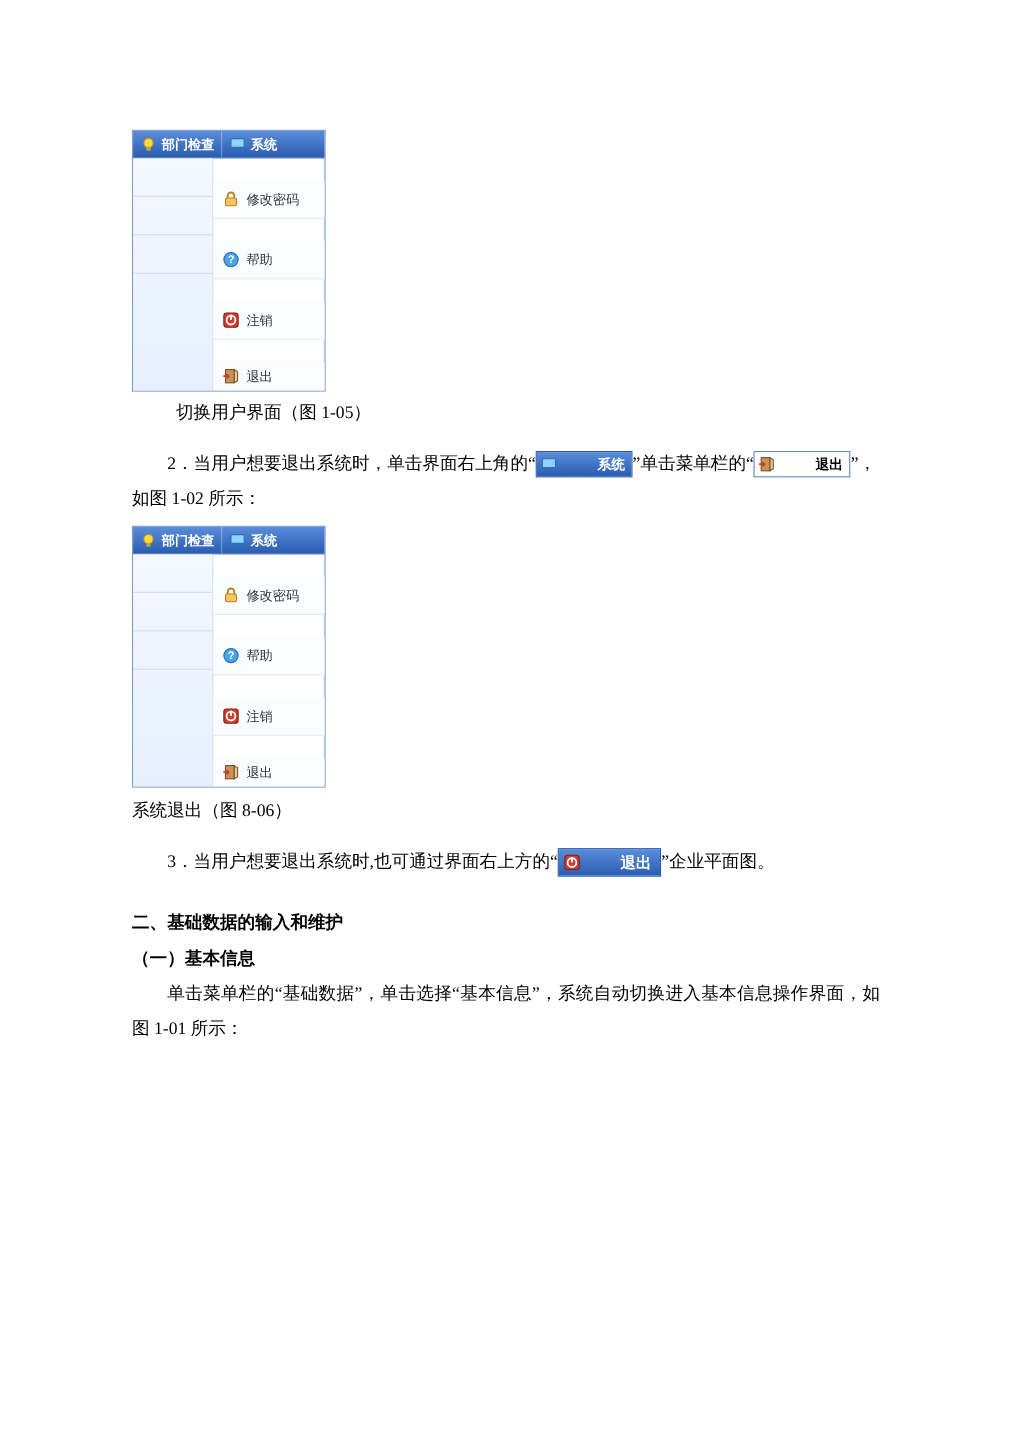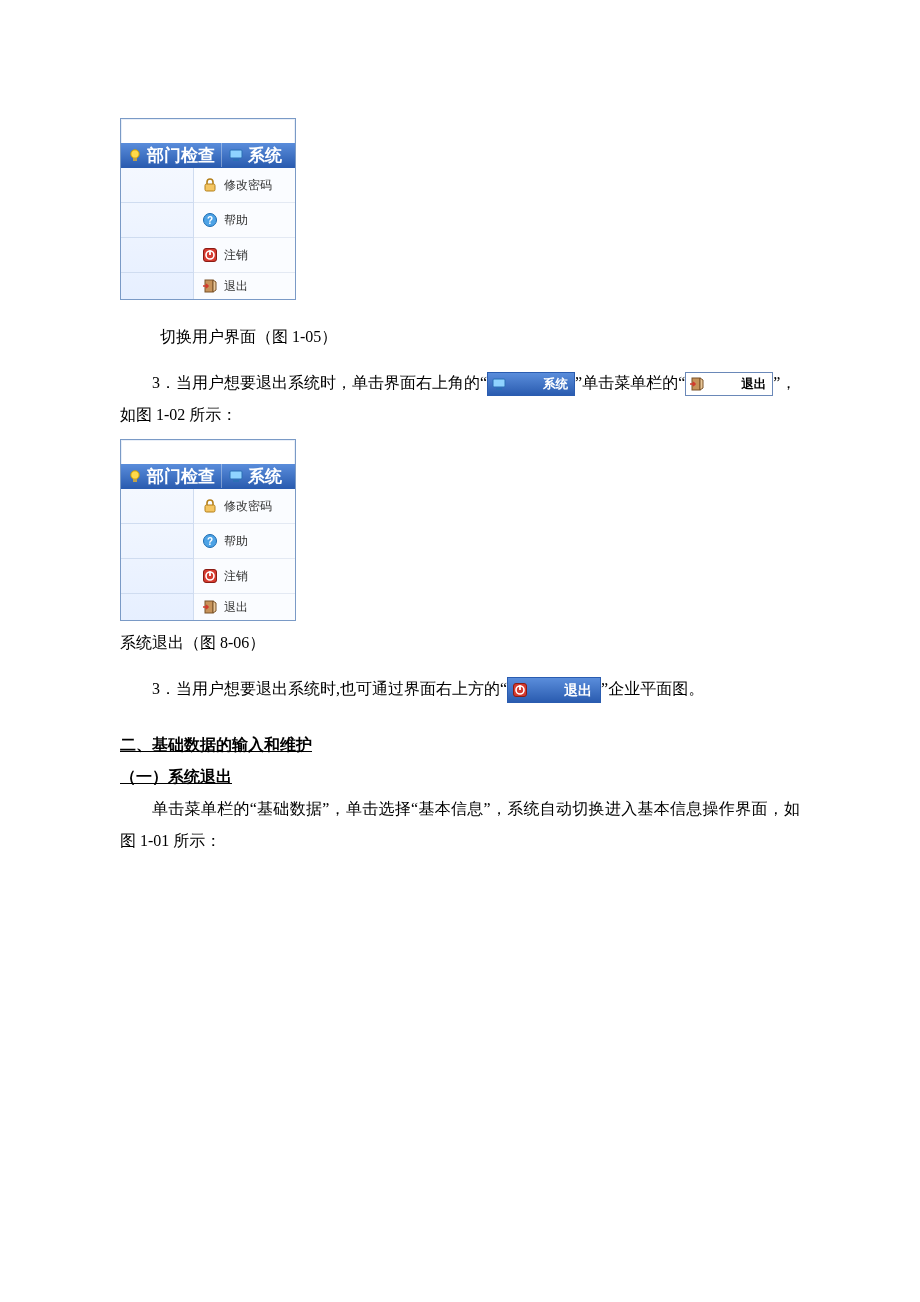--- a/index.html
+++ b/index.html
@@ -10,44 +10,43 @@
     font-size: 16px;
     color: #000;
     width: 920px;
   }
   .page {
     padding: 118px 120px 100px 120px;
     line-height: 2;
   }
   p { margin: 0; }
   .indent { text-indent: 2em; }
-  .bold { font-family: "SimHei","黑体",sans-serif; font-weight: bold; text-decoration: underline; }
-  .fig-caption { text-indent: 2.5em; margin: 21px 0 14px 0; }
+  .bold { font-family: "SimHei","黑体",sans-serif; font-weight: bold; }
+  .fig-caption { text-indent: 2.5em; margin: 4px 0 14px 0; }
 
   
   .mini-window {
     width: 174px;
     border: 1px solid #7a9ac6;
     background: #fff;
     font-family: "SimSun","宋体",sans-serif;
     font-size: 12px;
     line-height: 1;
     margin: 0 0 4px 0;
     box-shadow: 0 0 0 1px #e9eff8 inset;
   }
   .mini-header {
     display: flex;
     background: linear-gradient(#5a8ddb, #2a5cb0);
     color: #fff;
     height: 24px;
     align-items: center;
-    font-size: 17px;
+    font-size: 12px;
     font-weight: bold;
     border-bottom: 1px solid #2a5cb0;
-    margin-top: 24px;
   }
   .mini-tab {
     display: flex;
     align-items: center;
     gap: 4px;
     padding: 0 6px;
     height: 100%;
   }
   .mini-tab + .mini-tab { border-left: 1px solid rgba(255,255,255,.35); }
   .mini-body { display: flex; }
@@ -66,20 +65,21 @@
   }
   .mini-menu-item {
     display: flex;
     align-items: center;
     gap: 6px;
     height: 34px;
     padding: 0 8px;
     border-bottom: 1px solid #e3e9f3;
     background: #fafcff;
     color: #333;
+    margin-top: 20px;
   }
   .mini-menu-item.small { height: 26px; }
   .mini-menu-item:last-child { border-bottom: none; }
   .icon {
     width: 16px; height: 16px;
     display: inline-flex;
     align-items: center; justify-content: center;
   }
   .icon svg { width: 16px; height: 16px; display:block; }
 
@@ -202,21 +202,21 @@
             </span>
           <span>退出</span>
         </div>
       </div>
     </div>
   </div>
 
   <p class="fig-caption">切换用户界面（图 1-05）</p>
 
   <p class="indent">
-    <span>3．当用户想要退出系统时，单击界面右上角的“</span><span class="chip blue-hdr">
+    <span>2．当用户想要退出系统时，单击界面右上角的“</span><span class="chip blue-hdr">
       <span class="icon">
           <svg>
             <use href="#i-monitor"></use>
           </svg>
         </span>
       <span>系统</span>
     </span><span>”单击菜单栏的“</span><span class="chip plain">
       <span class="icon">
           <svg>
             <use href="#i-door"></use>
@@ -300,17 +300,17 @@
         </span>
       <span>退出</span>
     </span><span>”企业平面图。</span>
   </p>
 
   <p style="height:24px"></p>
 
   <p class="bold">二、基础数据的输入和维护</p>
 
 
-  <p class="bold">（一）系统退出</p>
+  <p class="bold">（一）基本信息</p>
 
   <p class="indent" style="text-align:justify">单击菜单栏的“基础数据”，单击选择“基本信息”，系统自动切换进入基本信息操作界面，如图 1-01 所示：</p>
 
 </div>
 
 </body></html>

